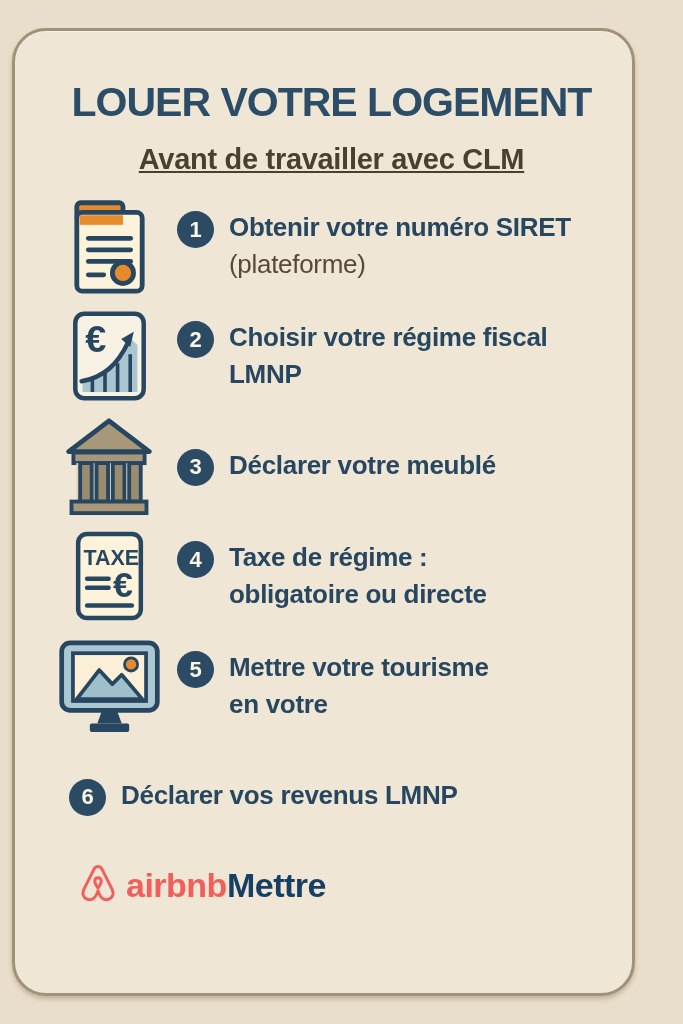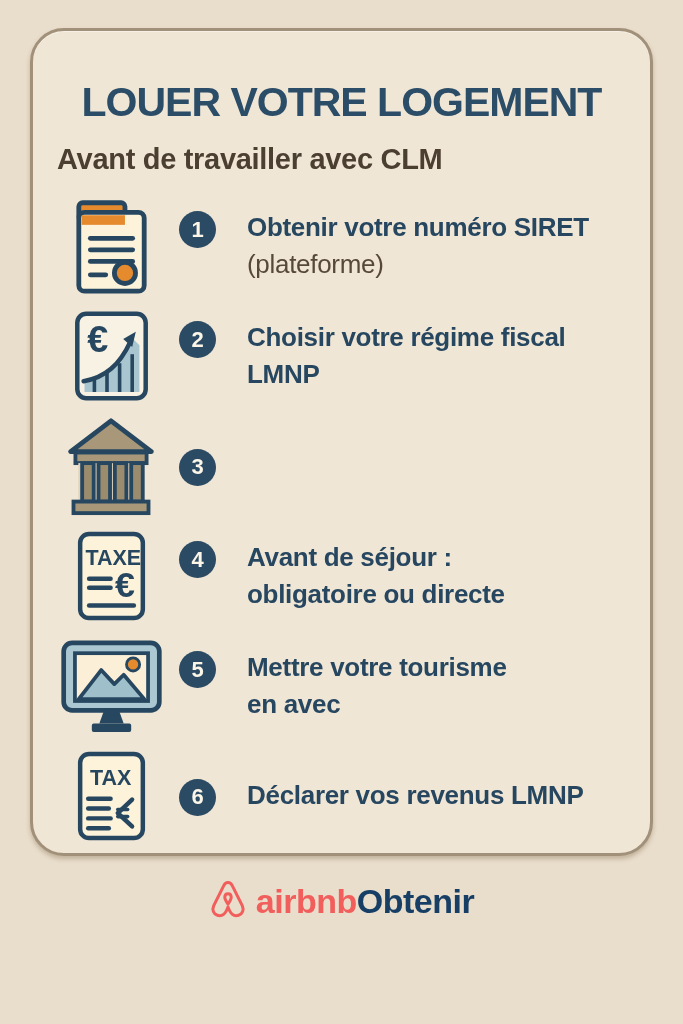--- a/index.html
+++ b/index.html
@@ -2,50 +2,50 @@
 <html><head>
 <meta charset="utf-8">
 <style>
   html,body{margin:0;padding:0;}
   body{
     width:683px;height:1024px;position:relative;overflow:hidden;
     background:#e9ddcb;
     font-family:"Liberation Sans", sans-serif;
   }
   .card{
-    position:absolute;left:30px;top:28px;width:623px;height:828px;
+    position:absolute;left:12px;top:28px;width:623px;height:968px;
     box-sizing:border-box;background:#f0e6d5;
     border:3px solid #a1917a;border-radius:34px;
     box-shadow:0 3px 4px rgba(120,100,70,.35), inset 0 1px 0 rgba(255,255,255,.4);
-    padding:30px 24px 16px 24px;
+    padding:30px 24px 16px 40px;
   }
   .title{
     text-align:center;color:#2b4d68;font-weight:700;
     font-size:41px;line-height:1.22;letter-spacing:-1px;
     margin:16px 0 0 0;
   }
   .title span{display:block;}
   .subtitle{
-    text-align:left;color:#4a3f31;font-weight:600;
-    font-size:29px;margin-top:16px;letter-spacing:-0.3px;
+    text-align:center;color:#4a3f31;font-weight:600;
+    font-size:29px;margin-top:16px;letter-spacing:-0.3px;text-decoration:underline;
   }
   .steps{margin-top:20px;}
   .step{display:flex;align-items:center;margin-bottom:10px;min-height:100px;}
   .icon-wrap{width:108px;flex:none;display:flex;justify-content:center;align-items:center;}
   .step-body{display:flex;align-items:flex-start;margin-left:14px;}
   .badge{
     flex:none;width:37px;height:37px;border-radius:50%;
     background:#2b4a63;color:#fcf6e8;font-weight:700;font-size:22px;
     display:flex;align-items:center;justify-content:center;margin-top:2px;
   }
   .step-text{margin-left:15px;color:#274761;font-weight:700;font-size:26px;line-height:37px;letter-spacing:-0.3px;}
-  .step-text .line{display:block;white-space:nowrap;margin-left:16px;}
+  .step-text .line{display:block;white-space:nowrap;}
   .step-text .muted{color:#57493a;font-weight:400;}
   .logos{
-    margin-top:32px;display:flex;align-items:center;justify-content:center;
+    margin-top:16px;display:flex;align-items:center;justify-content:flex-start;
     padding:0 24px 0 20px;
   }
   .logo-airbnb{display:flex;align-items:center;}
   .logo-airbnb .word{color:#f15e5c;font-weight:700;font-size:34px;letter-spacing:-0.5px;margin-left:5px;}
   .logo-booking{color:#173f66;font-weight:700;font-size:34px;letter-spacing:-0.5px;}
   .logo-abritel{color:#2e7bb5;font-family:"Liberation Serif", serif;font-size:40px;font-weight:400;}
   svg{display:block;}
 </style>
 </head>
 <body>
@@ -113,94 +113,82 @@
           <rect x="20" y="49" width="12" height="40" fill="#9c8c6e" stroke="#274761" stroke-width="4"></rect>
           <rect x="37" y="49" width="12" height="40" fill="#9c8c6e" stroke="#274761" stroke-width="4"></rect>
           <rect x="54" y="49" width="12" height="40" fill="#9c8c6e" stroke="#274761" stroke-width="4"></rect>
           <rect x="71" y="49" width="12" height="40" fill="#9c8c6e" stroke="#274761" stroke-width="4"></rect>
           <rect x="11" y="89" width="78" height="12" fill="#a89778" stroke="#274761" stroke-width="4"></rect>
         </svg>
       </div>
       <div class="step-body">
         <div class="badge">3</div>
         <div class="step-text">
+          <span class="line">Déclarer votre meublé</span>
         </div>
       </div>
     </div>
 
     <div class="step">
       <div class="icon-wrap">
         <svg width="77" height="96" viewBox="0 0 86 104">
           <rect x="8" y="5" width="70" height="94" rx="10" fill="#fdf3da" stroke="#274761" stroke-width="5"></rect>
           <text x="14" y="40" font-family="Liberation Sans, sans-serif" font-size="24" font-weight="bold" fill="#274761">TAXE</text>
           <line x1="18" y1="55" x2="42" y2="55" stroke="#274761" stroke-width="5" stroke-linecap="round"></line>
           <line x1="18" y1="65" x2="42" y2="65" stroke="#274761" stroke-width="5" stroke-linecap="round"></line>
           <text x="47" y="76" font-family="Liberation Sans, sans-serif" font-size="40" font-weight="bold" fill="#274761">€</text>
           <line x1="18" y1="85" x2="68" y2="85" stroke="#274761" stroke-width="5" stroke-linecap="round"></line>
         </svg>
       </div>
       <div class="step-body">
         <div class="badge">4</div>
         <div class="step-text">
-          <span class="line">Avant de séjour :</span>
+          <span class="line">Taxe de régime :</span>
           <span class="line">obligatoire ou directe</span>
         </div>
       </div>
     </div>
 
     <div class="step">
       <div class="icon-wrap">
         <svg width="105" height="98" viewBox="0 0 112 104">
           <rect x="5" y="6" width="102" height="72" rx="9" fill="#abc8d2" stroke="#274761" stroke-width="5"></rect>
           <rect x="17" y="17" width="78" height="51" fill="#fcefd8" stroke="#274761" stroke-width="4"></rect>
           <path d="M21,66 L45,35 L59,50 L69,40 L91,66 Z" fill="#9fc0cb" stroke="#274761" stroke-width="4" stroke-linejoin="round"></path>
           <circle cx="79" cy="29" r="7" fill="#e68a2e" stroke="#274761" stroke-width="3"></circle>
           <path d="M48,78 L64,78 L69,92 L43,92 Z" fill="#274761"></path>
           <rect x="35" y="92" width="42" height="9" rx="2" fill="#274761"></rect>
         </svg>
       </div>
       <div class="step-body">
         <div class="badge">5</div>
         <div class="step-text">
           <span class="line">Mettre votre tourisme</span>
-          <span class="line">en avec</span>
+          <span class="line">en votre</span>
         </div>
       </div>
     </div>
 
     <div class="step">
-      <div class="icon-wrap">
-        <svg width="77" height="96" viewBox="0 0 86 104">
-          <rect x="8" y="5" width="70" height="94" rx="10" fill="#fdf3da" stroke="#274761" stroke-width="5"></rect>
-          <text x="19" y="40" font-family="Liberation Sans, sans-serif" font-size="24" font-weight="bold" fill="#274761">TAX</text>
-          <line x1="17" y1="55" x2="42" y2="55" stroke="#274761" stroke-width="5" stroke-linecap="round"></line>
-          <line x1="17" y1="66" x2="40" y2="66" stroke="#274761" stroke-width="5" stroke-linecap="round"></line>
-          <line x1="17" y1="77" x2="42" y2="77" stroke="#274761" stroke-width="5" stroke-linecap="round"></line>
-          <line x1="17" y1="88" x2="40" y2="88" stroke="#274761" stroke-width="5" stroke-linecap="round"></line>
-          <path d="M66,56 L50,71 L66,86" fill="none" stroke="#274761" stroke-width="5" stroke-linecap="round" stroke-linejoin="round"></path>
-          <line x1="50" y1="67" x2="61" y2="67" stroke="#274761" stroke-width="4" stroke-linecap="round"></line>
-          <line x1="50" y1="75" x2="61" y2="75" stroke="#274761" stroke-width="4" stroke-linecap="round"></line>
-        </svg>
-      </div>
       <div class="step-body">
         <div class="badge">6</div>
         <div class="step-text">
           <span class="line">Déclarer vos revenus LMNP</span>
         </div>
       </div>
     </div>
 
   </div>
 
   <div class="logos">
     <div class="logo-airbnb">
       <span>
         <svg width="46" height="46" viewBox="0 0 100 100">
           <path d="M50,10 C54,10 57,12 59.5,17 L81,60 C85,69 82,78 73,81 C65,83.5 58,79.5 54,72 C52.5,69 51,66 50,63 C49,66 47.5,69 46,72 C42,79.5 35,83.5 27,81 C18,78 15,69 19,60 L40.5,17 C43,12 46,10 50,10 Z" fill="none" stroke="#f15e5c" stroke-width="6.5" stroke-linejoin="round"></path>
           <path d="M50,57 C46,51 43,46.5 43,42 C43,37 46,34 50,34 C54,34 57,37 57,42 C57,46.5 54,51 50,57 Z" fill="none" stroke="#f15e5c" stroke-width="6.5" stroke-linejoin="round"></path>
         </svg>
       </span>
       <span class="word">airbnb</span>
     </div>
-    <div class="logo-booking">Obtenir</div>
+    <div class="logo-booking">Mettre</div>
   </div>
 
 </div>
 
 </body></html>

